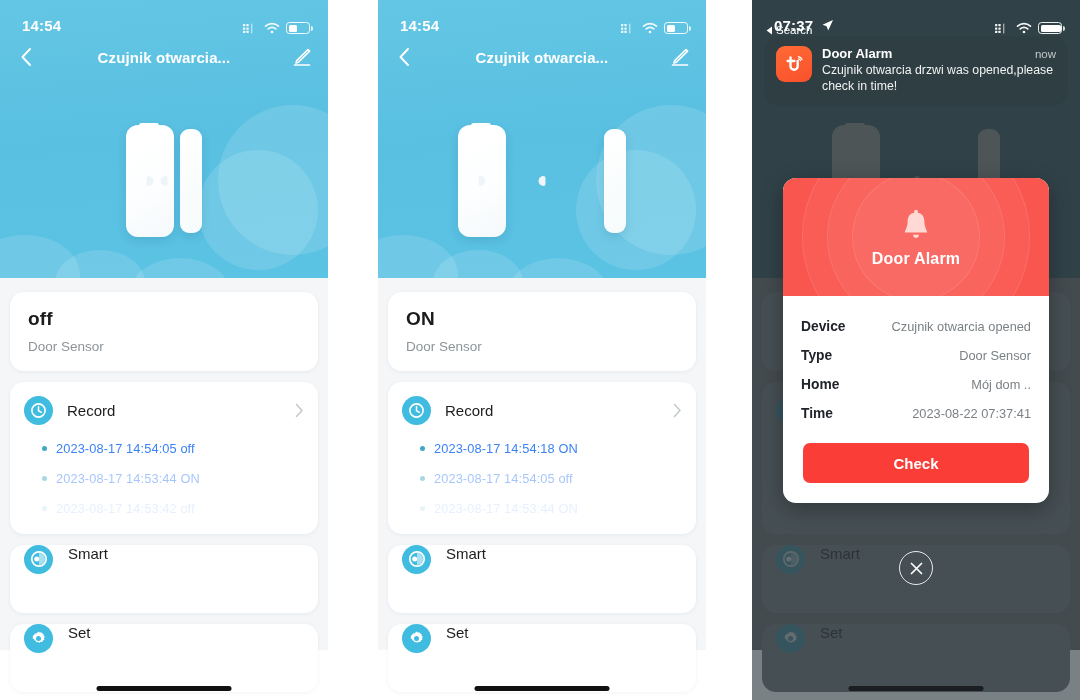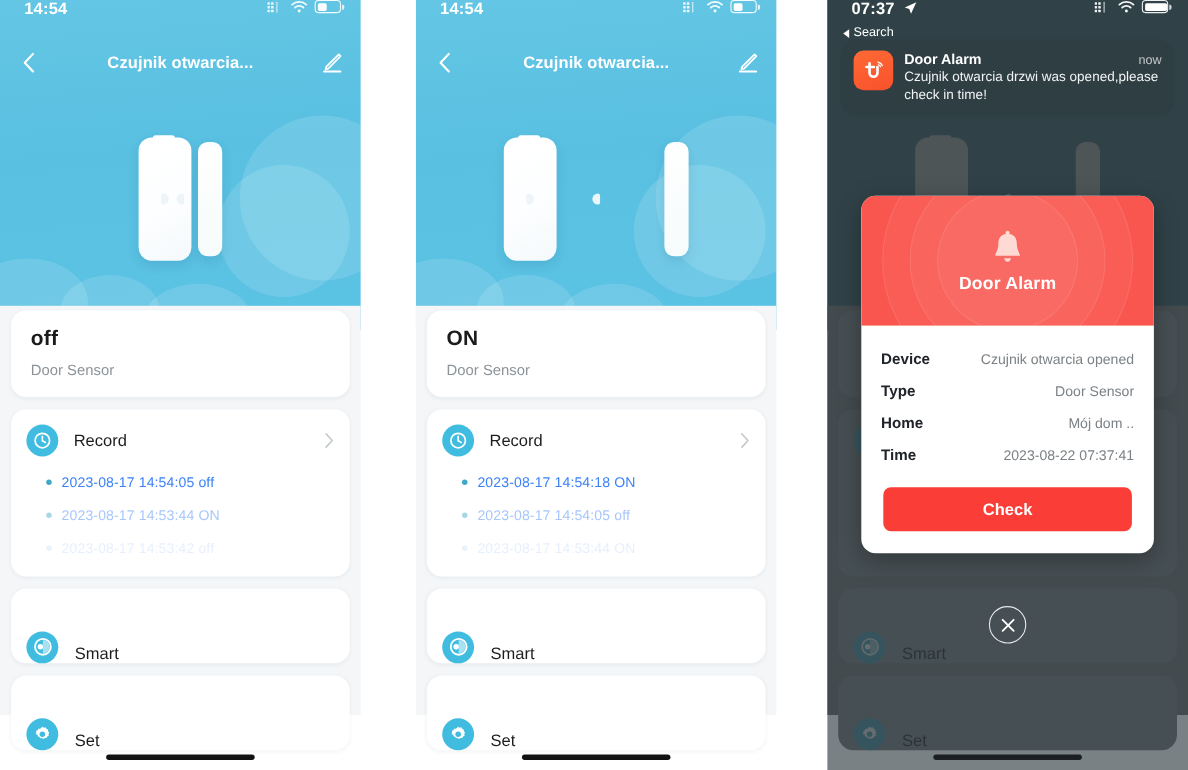--- a/index.html
+++ b/index.html
@@ -41,21 +41,21 @@
   .cloud-a { width: 150px; height: 150px; right: -40px; top: 105px; }
   .cloud-b { width: 120px; height: 120px; right: 10px; top: 150px; }
   .cloud-c { width: 110px; height: 80px; left: -30px; top: 235px; border-radius: 60px 60px 0 0; }
   .cloud-d { width: 90px; height: 65px; left: 55px; top: 250px; border-radius: 50px 50px 0 0; }
   .cloud-e { width: 100px; height: 70px; left: 130px; top: 258px; border-radius: 55px 55px 0 0; }
 
   
   .statusbar {
     position: absolute; left: 0; top: 0;
     width: 100%; height: 34px;
-    display: flex; align-items: flex-start;
+    display: flex; align-items: flex-end;
     justify-content: space-between;
     padding: 0 18px 0 22px;
     z-index: 5;
   }
   .status-time {
     color: #ffffff; font-size: 15px; font-weight: bold;
     letter-spacing: 0.2px;
   }
   .status-right { display: flex; align-items: center; gap: 6px; }
   .ic-cell { display: block; }
@@ -133,21 +133,21 @@
   }
   .dev-mag .dev-dot { border-radius:5px 2px 2px 5px; }
   .closed .dev-mag { margin-left: 6px; }
   .open .dev-mag { margin-left: 98px; }
 
   
   .sheet {
     position: absolute; left: 0; top: 278px;
     width: 100%; height: 372px;
     background: #f4f6f8;
-    padding: 4px 10px;
+    padding: 14px 10px;
   }
   .card {
     background: #ffffff;
     border-radius: 14px;
     box-shadow: 0 1px 4px rgba(30,60,80,0.06);
     margin-bottom: 11px;
   }
 
   .card-state { padding: 16px 18px 17px 18px; }
   .state-value {
@@ -173,21 +173,21 @@
   .chev-right { opacity: 0.45; }
   .rec-list { margin: 16px 0 0 18px; }
   .rec-row { display: flex; align-items: center; margin-bottom: 15px; }
   .rec-bullet {
     width: 5px; height: 5px; border-radius: 50%;
     background: #3fa8c6; flex: 0 0 auto; margin-right: 9px;
   }
   .rec-text { font-size: 12.8px; color: #3b82f6; letter-spacing: 0.1px; }
 
   .card-row {
-    display: flex; align-items: flex-end;
+    display: flex; align-items: flex-start;
     padding: 0 14px; height: 68px;
   }
   .row-icon {
     width: 29px; height: 29px; border-radius: 50%;
     background: #3fbcdf;
     display: flex; align-items: center; justify-content: center;
     flex: 0 0 auto;
   }
   .row-label { margin-left: 15px; font-size: 15px; color: #1d1d1d; }
 

